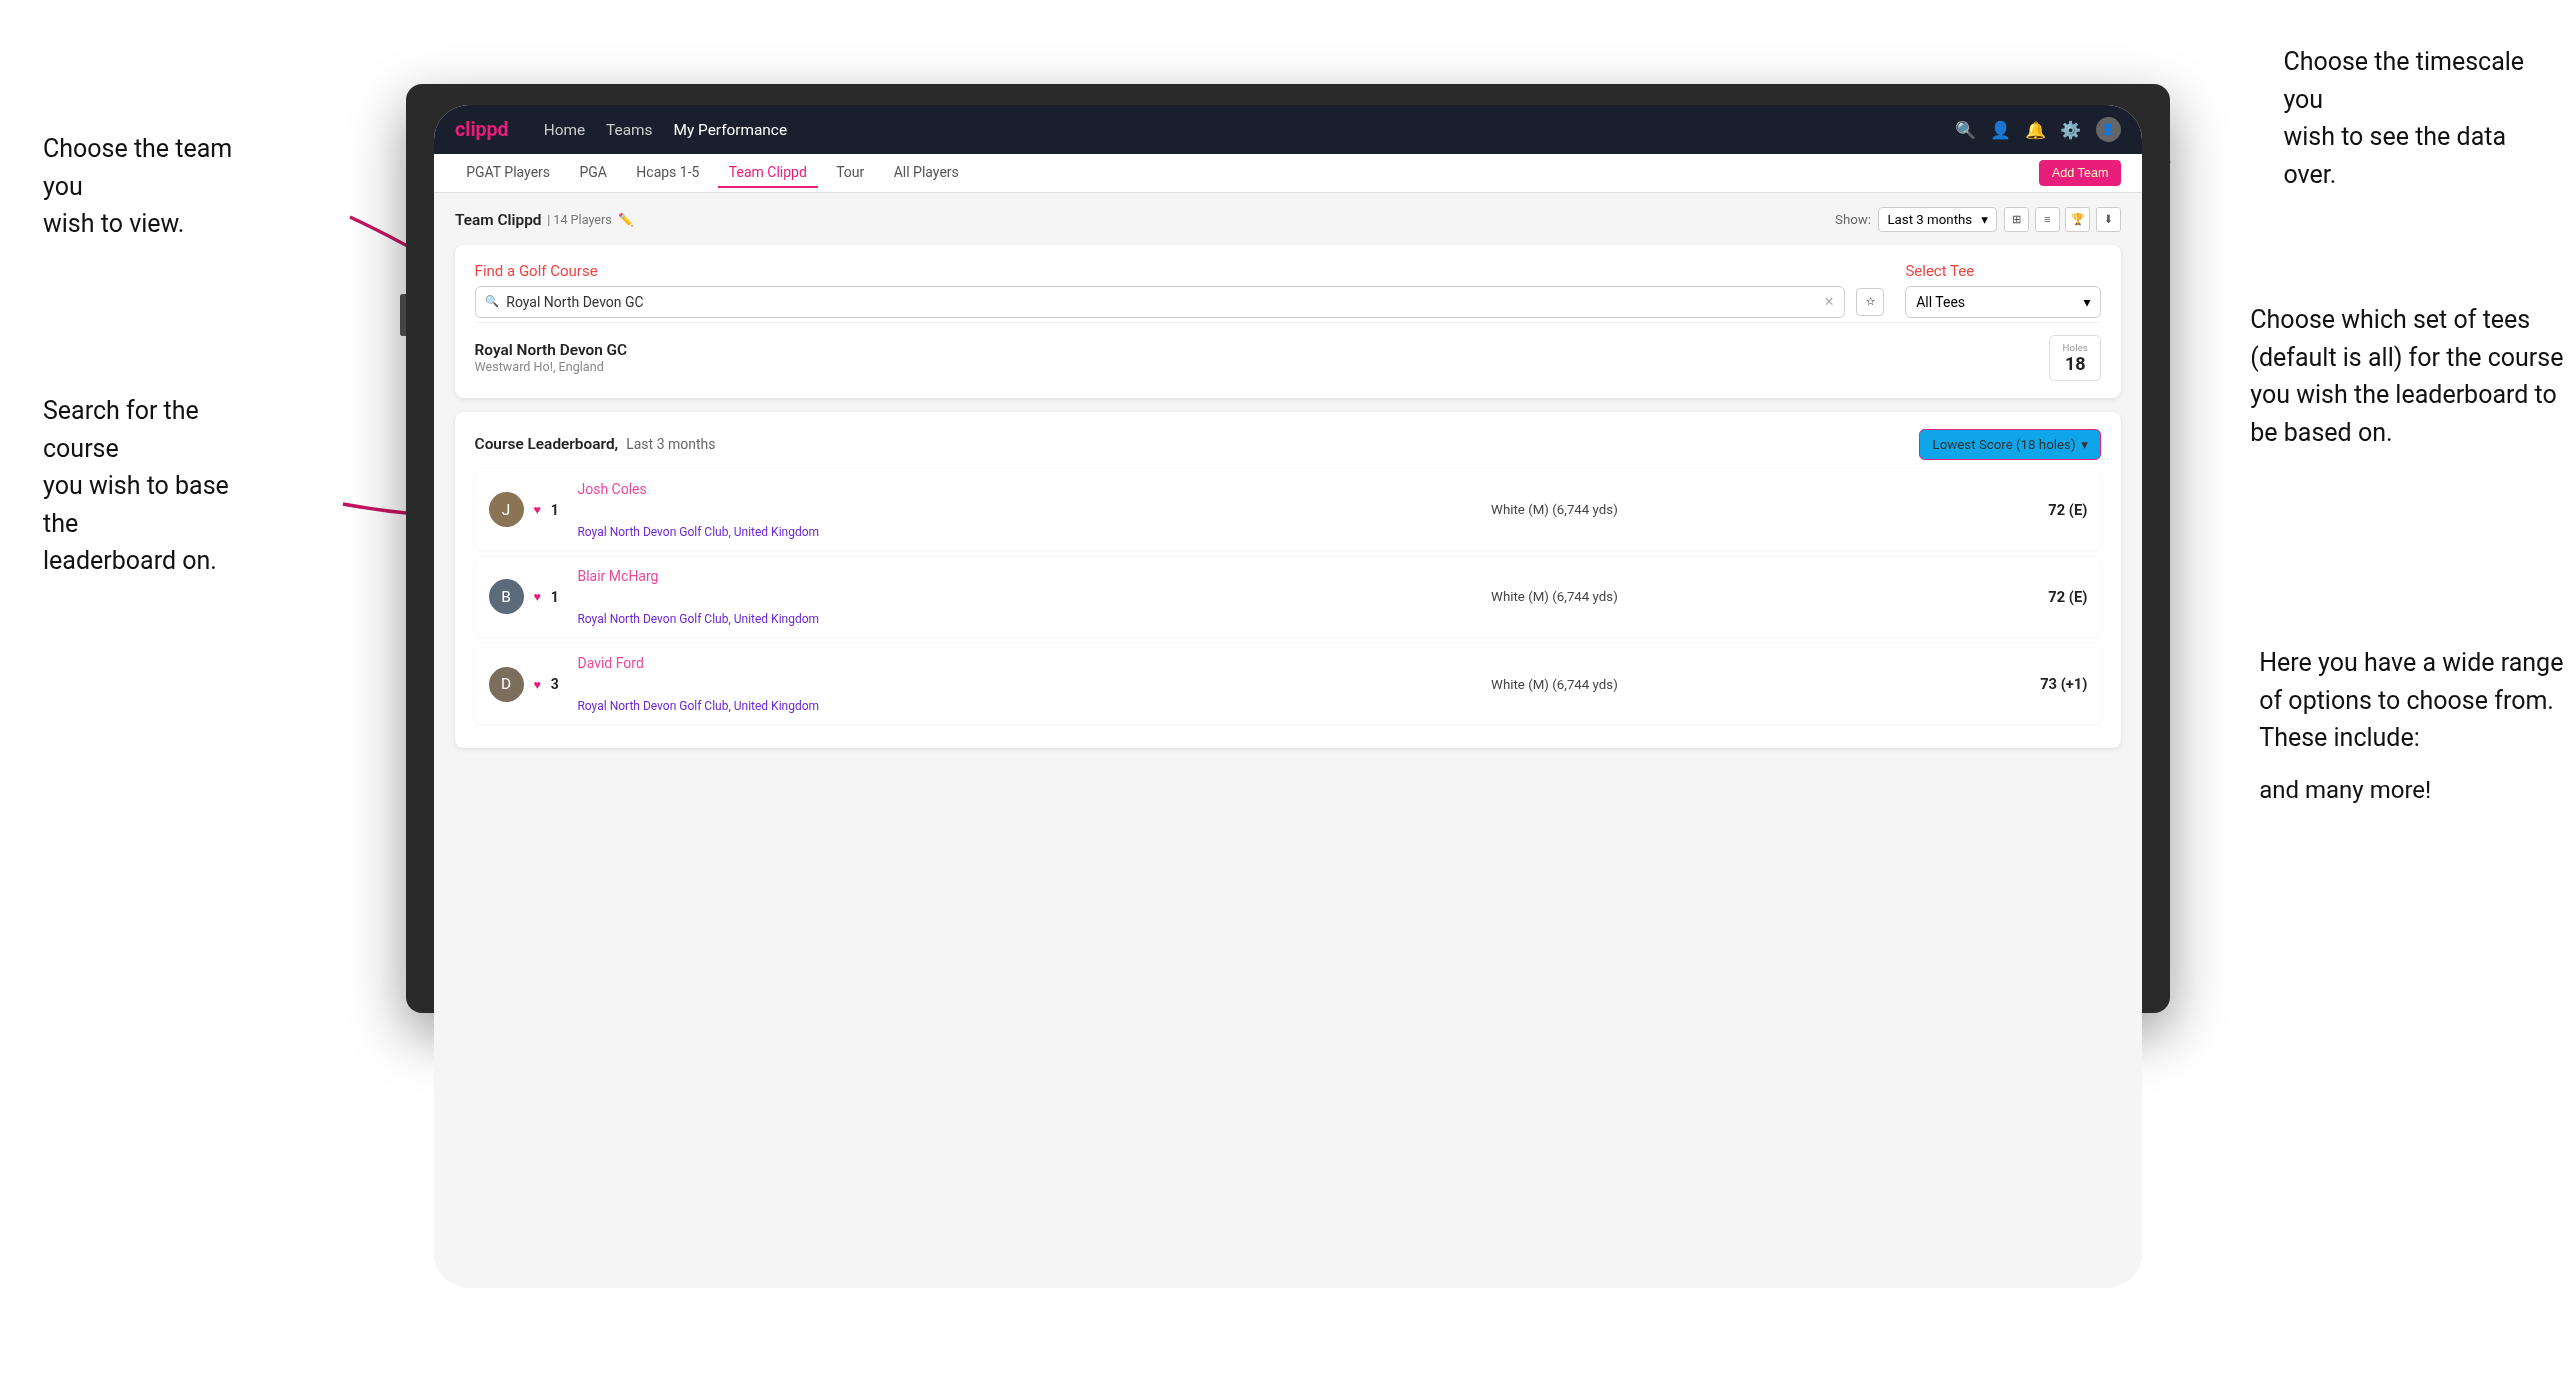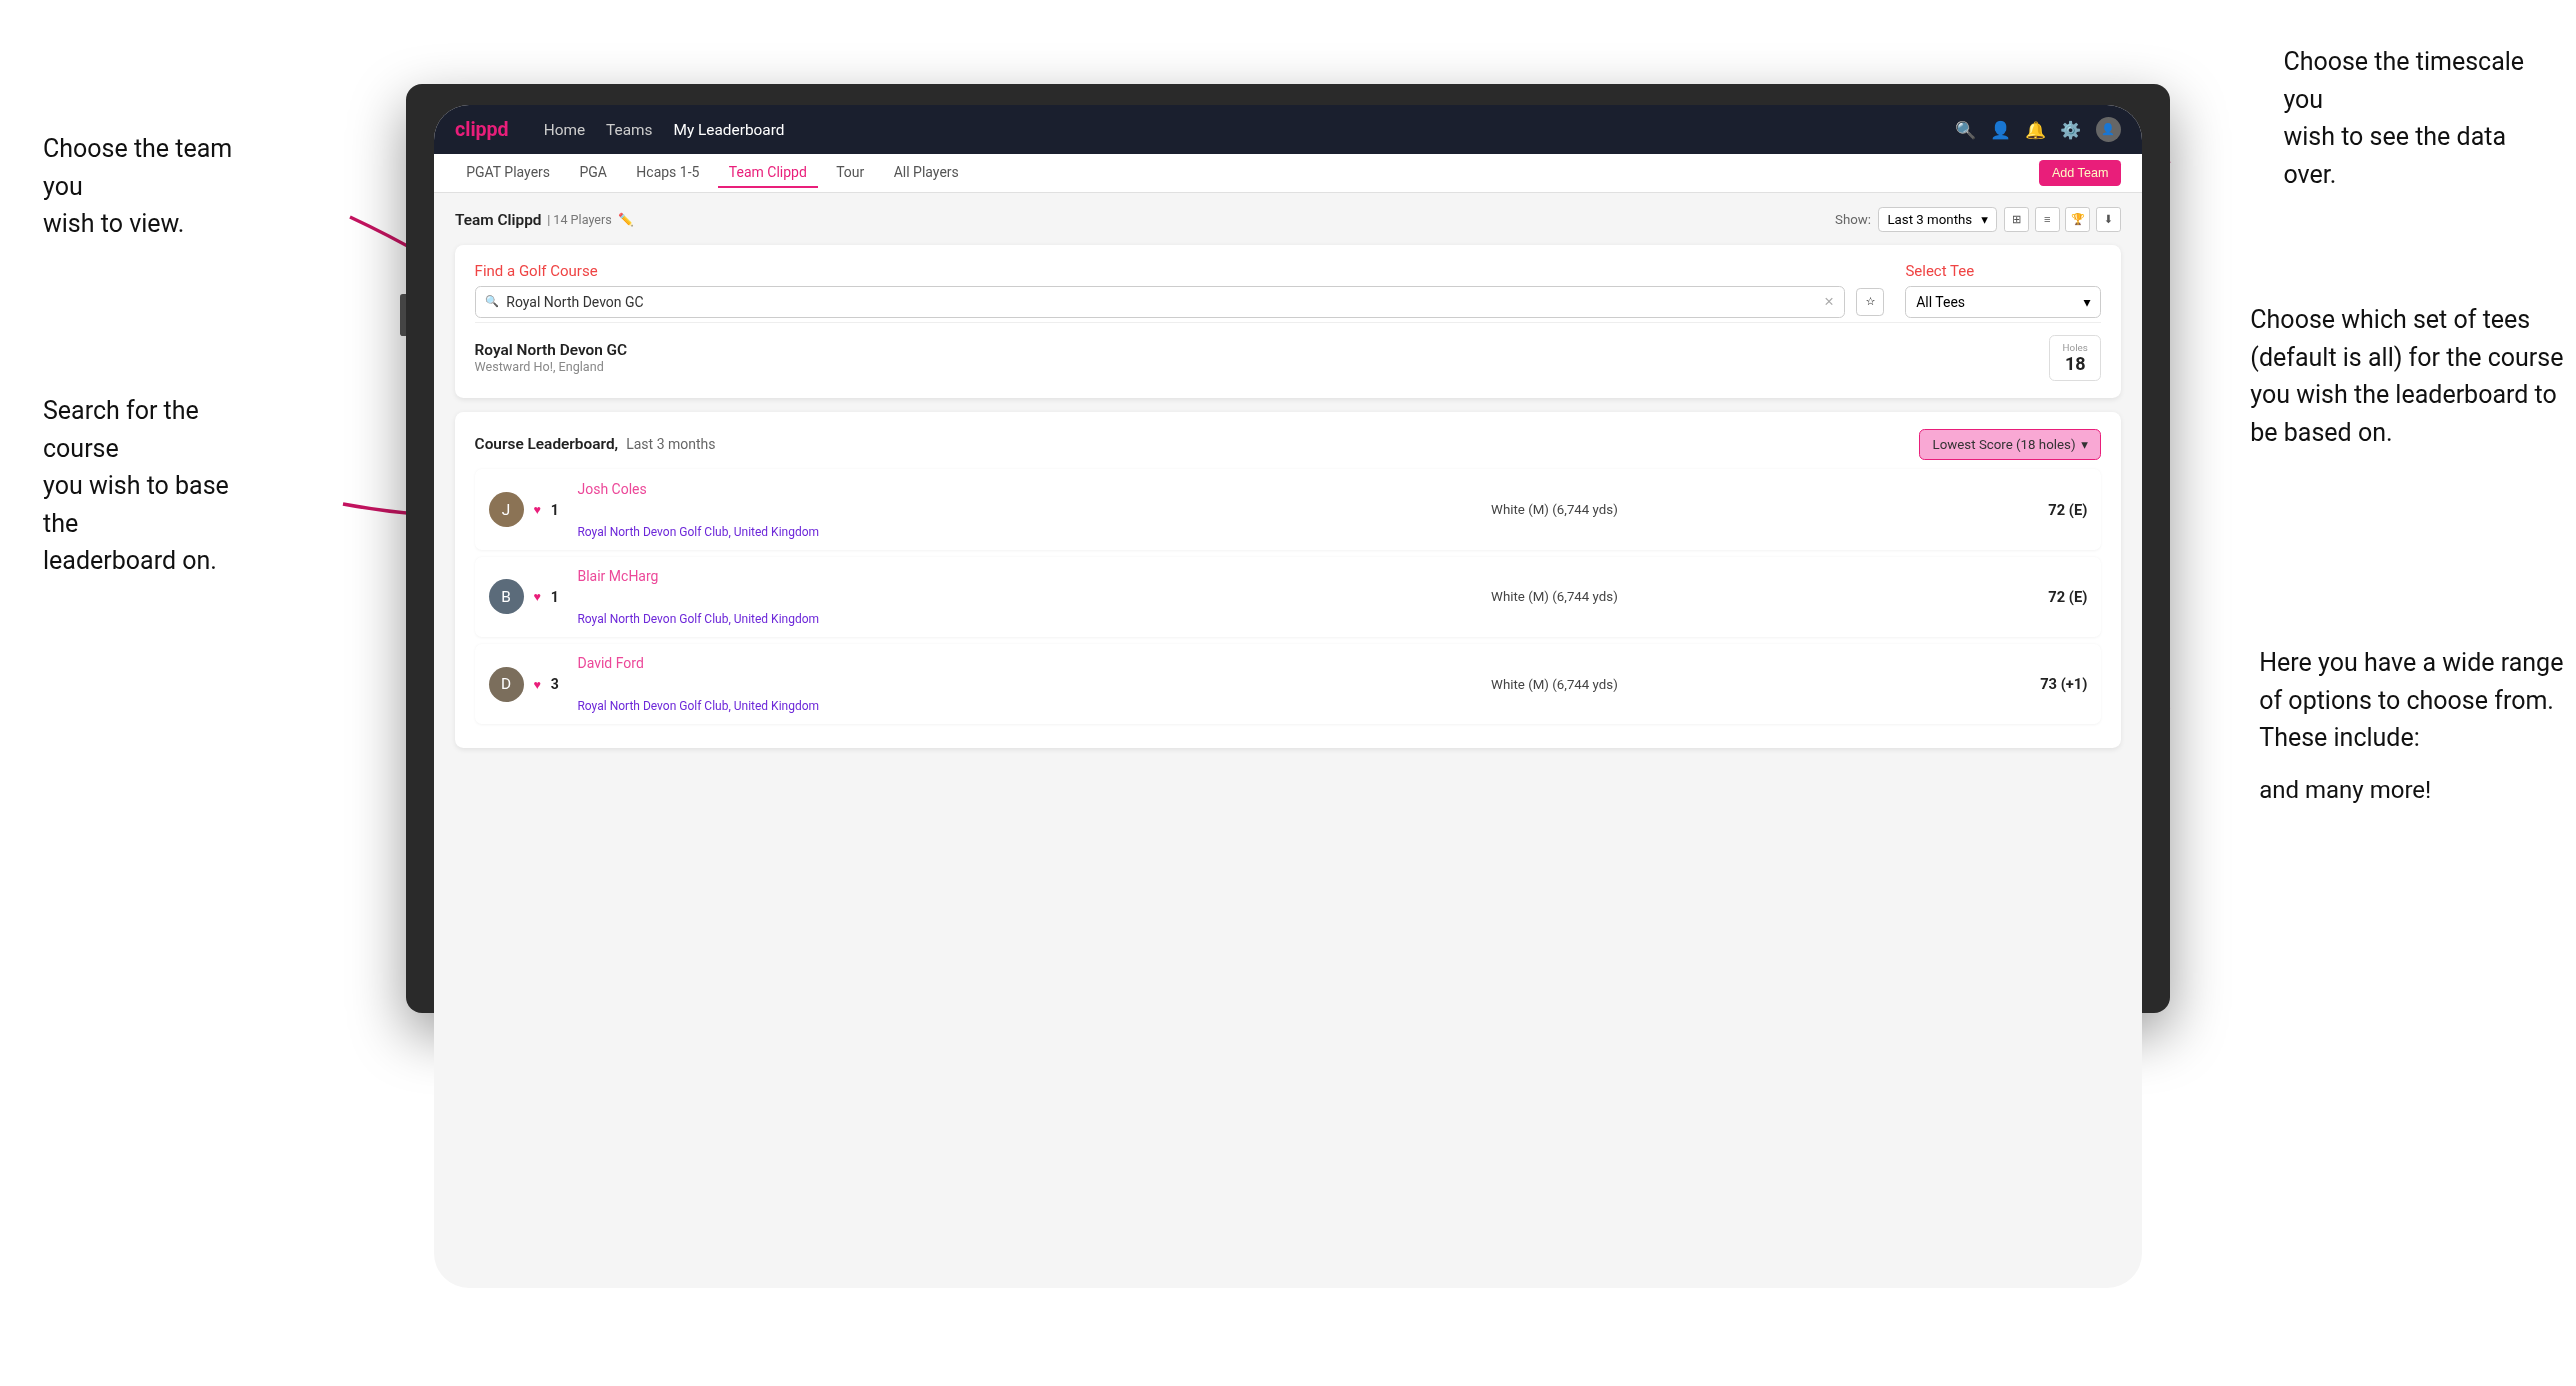--- a/index.html
+++ b/index.html
@@ -326,21 +326,21 @@
       font-size: 15.4px;
       font-weight: 600;
       color: #222;
     }
 
     .score-dropdown {
       border: 1.4px solid #e91e7a;
       border-radius: 5.6px;
       padding: 7px 12.6px;
       font-size: 13.3px;
-      background: #f9a8d4;
+      background: #0ea5e9;
       cursor: pointer;
       display: flex;
       align-items: center;
       gap: 5.6px;
       color: #333;
       min-width: 182px;
       justify-content: space-between;
     }
 
     .table-header {
@@ -495,21 +495,21 @@
 <div class="tablet-frame">
 
   <div style="position:absolute; left:-5.6px; top:210px; width:5.6px; height:42px; background:#444; border-radius:2.8px 0 0 2.8px;"></div>
 
   <div class="tablet-screen">
 
     <div class="nav-bar">
       <span class="logo">clippd</span>
       <span class="nav-link">Home</span>
       <span class="nav-link">Teams</span>
-      <span class="nav-link active">My Leaderboard</span>
+      <span class="nav-link active">My Performance</span>
       <div class="nav-right">
         <span class="nav-icon">🔍</span>
         <span class="nav-icon">👤</span>
         <span class="nav-icon">🔔</span>
         <span class="nav-icon">⚙️</span>
         <span class="nav-icon" style="width:25px;height:25px;background:#666;border-radius:50%;display:inline-flex;align-items:center;justify-content:center;font-size:11.2px;">👤</span>
       </div>
     </div>
 
     <div class="tab-bar">

